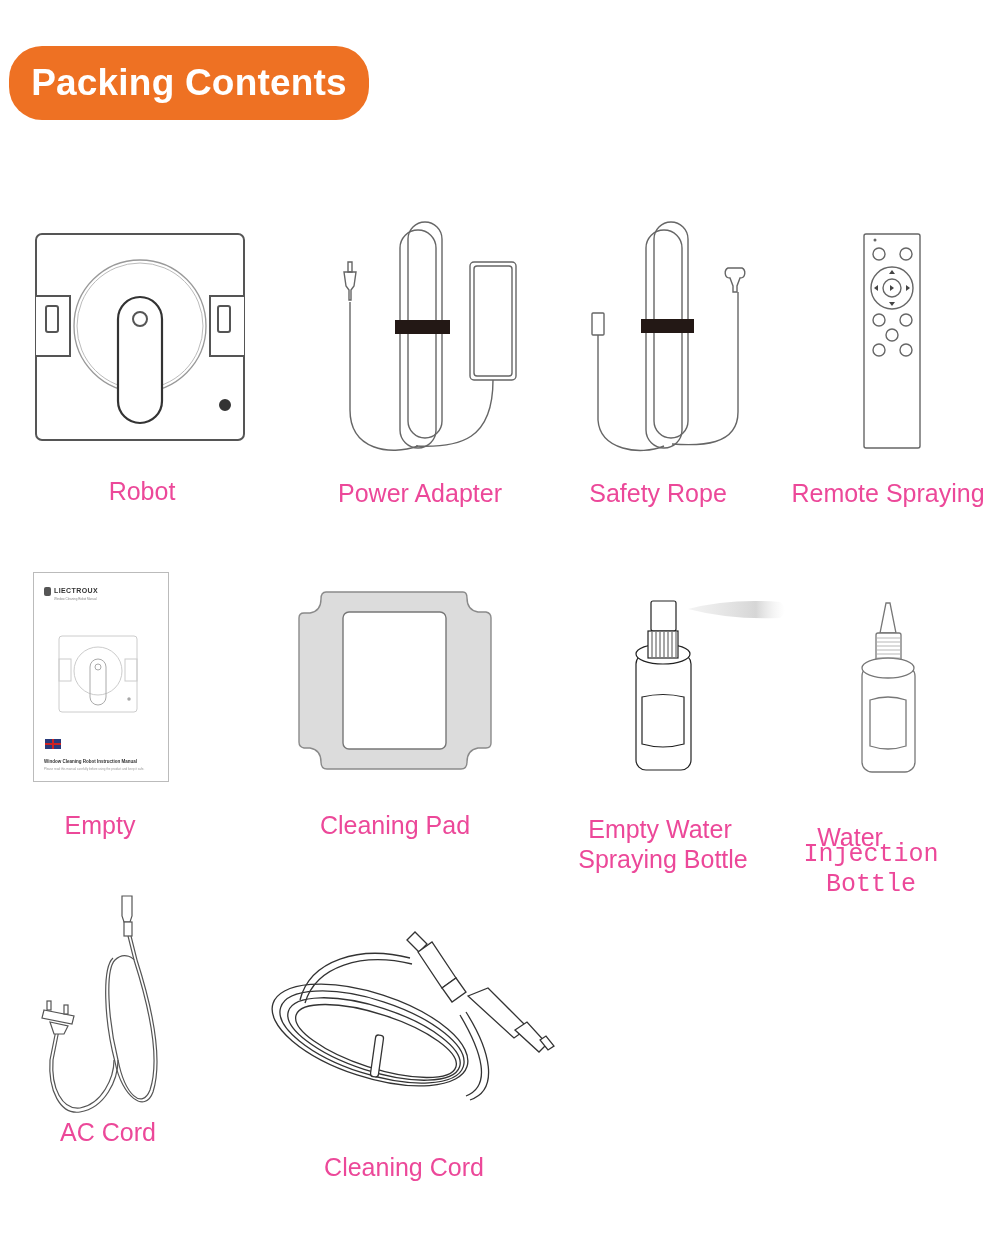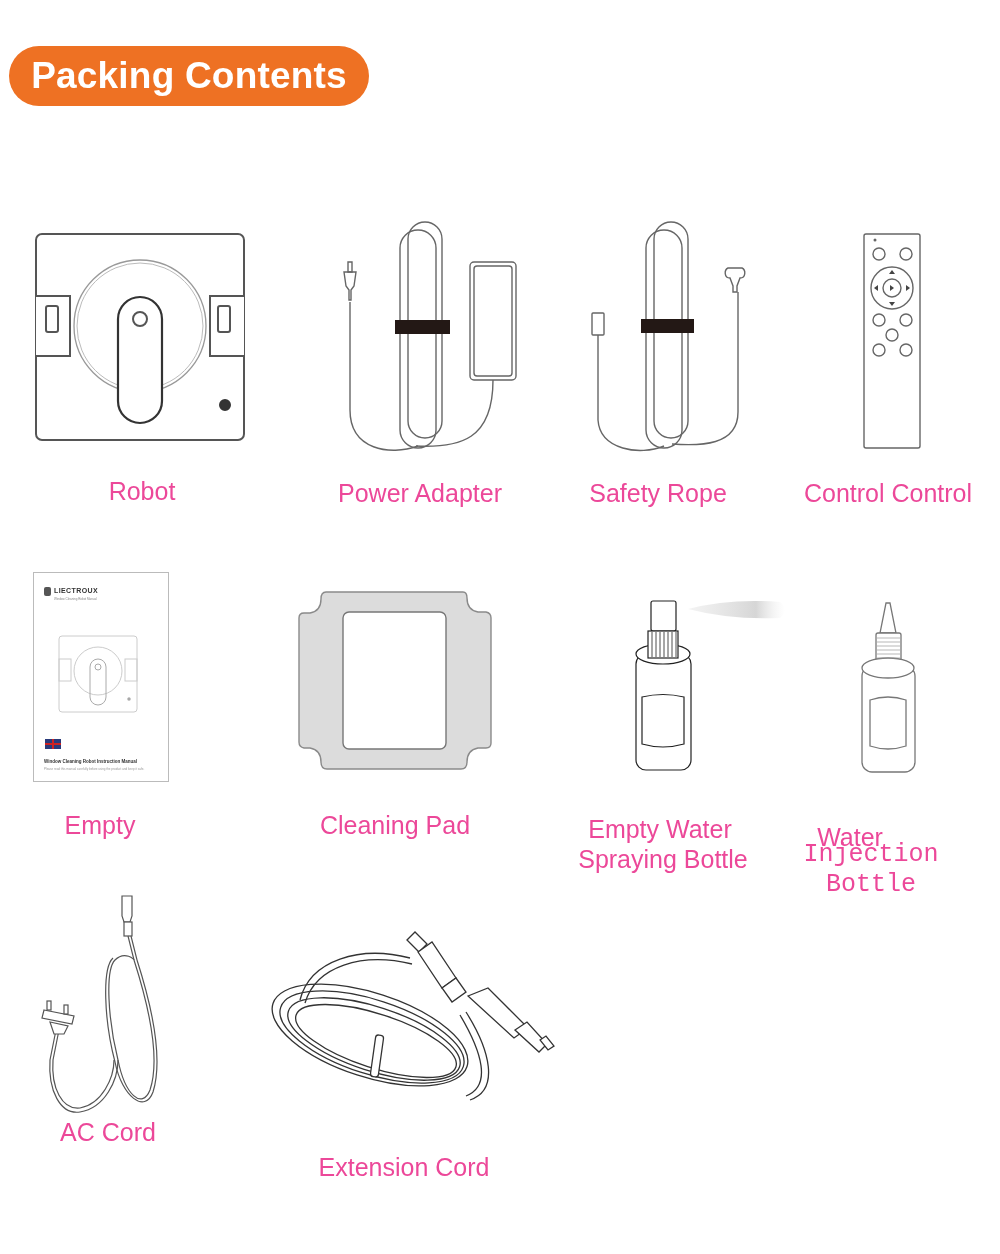--- a/index.html
+++ b/index.html
@@ -1,17 +1,17 @@
 <!DOCTYPE html>
 <html><head>
 <meta charset="utf-8">
 <style>
   html, body { margin:0; padding:0; background:#ffffff; }
   body { width:1000px; height:1254px; position:relative; overflow:hidden; font-family:"Liberation Sans", sans-serif; color:#1a1a1a; }
-  .badge { position:absolute; left:9px; top:46px; width:360px; height:60px; border-radius:33px; background:#ee7123; display:flex; align-items:center; justify-content:center; }
+  .badge { position:absolute; left:9px; top:46px; width:360px; height:74px; border-radius:33px; background:#ee7123; display:flex; align-items:center; justify-content:center; }
   .badge span { color:#ffffff; font-weight:bold; font-size:37px; letter-spacing:0.2px; font-family:"Liberation Sans", sans-serif; }
   .item { position:absolute; }
   .item svg { position:absolute; overflow:visible; }
   .label { position:absolute; font-size:25px; color:#ec4899; text-align:center; white-space:nowrap; line-height:30px; font-family:"Liberation Sans", sans-serif; }
   .label.ml { white-space:normal; }
 </style>
 </head>
 <body>
 
 <div class="badge">
@@ -84,21 +84,21 @@
       <circle cx="906" cy="350" r="6"></circle>
     </g>
     <g fill="#444">
       <path d="M892 270 l-3 4 h6 z"></path>
       <path d="M892 306 l-3 -4 h6 z"></path>
       <path d="M874 288 l4 -3 v6 z"></path>
       <path d="M910 288 l-4 -3 v6 z"></path>
       <path d="M890 285 l4 3 l-4 3 z"></path>
     </g>
   </svg>
-  <div class="label" style="left:786px;top:478px;width:204px;">Control Control</div>
+  <div class="label" style="left:786px;top:478px;width:204px;">Remote Spraying</div>
 </div>
 
 <div class="item" style="left:0;top:0;">
   <div style="position:absolute;left:33px;top:572px;width:136px;height:210px;border:1px solid #bbb;background:#fff;box-sizing:border-box;">
     <div style="position:absolute;left:20px;top:14px;font-size:7px;font-weight:bold;color:#333;letter-spacing:0.4px;">LIECTROUX</div>
     <div style="position:absolute;left:10px;top:14px;width:7px;height:9px;border-radius:2px;background:#555;"></div>
     <div style="position:absolute;left:20px;top:24px;font-size:3px;color:#888;white-space:nowrap;">Window Cleaning Robot Manual</div>
     <svg width="92" height="80" style="left:24px;top:62px;position:absolute;">
       <g fill="none" stroke="#ccc" stroke-width="1">
         <rect x="1" y="1" width="78" height="76" rx="3"></rect>
@@ -214,14 +214,14 @@
       <path d="M466 1012 C490 1050 500 1090 470 1100"></path>
       <path d="M460 1015 C482 1052 492 1086 466 1096"></path>
       <path d="M407 940 l8 -8 l12 12 l-8 8 z" fill="#fff"></path>
       <path d="M418 952 l14 -10 l24 36 l-14 10 z" fill="#fff"></path>
       <path d="M442 988 l14 -10 l10 14 l-14 10 z" fill="#fff"></path>
       <path d="M468 996 l20 -8 l40 40 l-14 10 z" fill="#fff"></path>
       <path d="M515 1030 l12 -8 l20 22 l-8 8 z" fill="#fff"></path>
       <path d="M540 1040 l6 -4 l8 10 l-6 4 z" fill="#fff"></path>
     </g>
   </svg>
-  <div class="label" style="left:302px;top:1152px;width:204px;">Extension Cord</div>
+  <div class="label" style="left:302px;top:1152px;width:204px;">Cleaning Cord</div>
 </div>
 
 </body></html>

